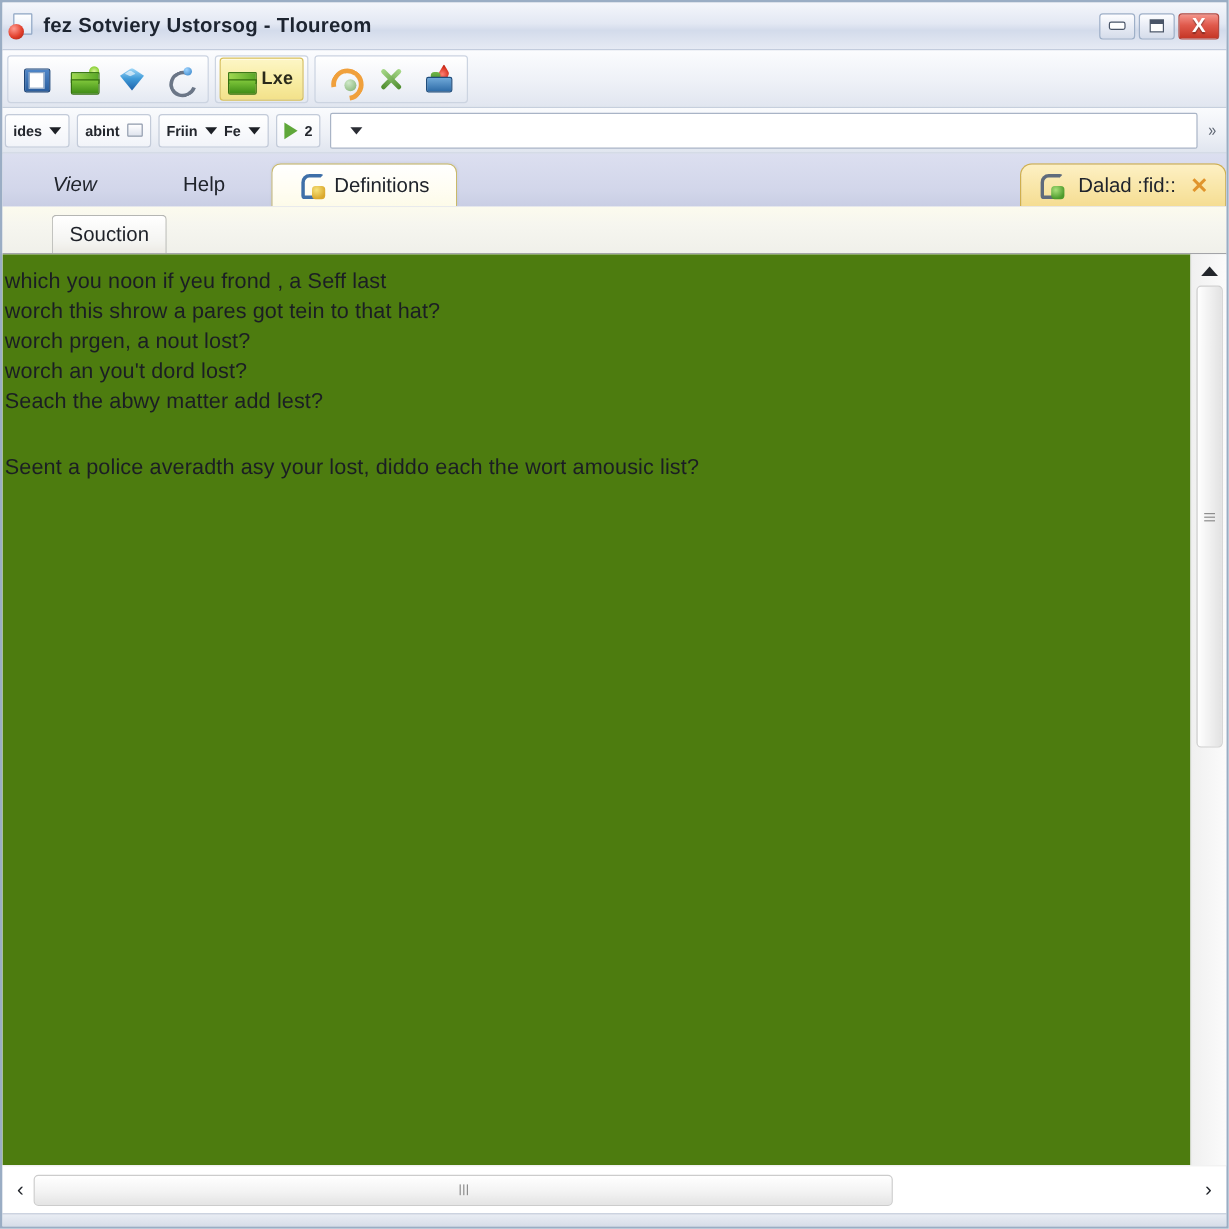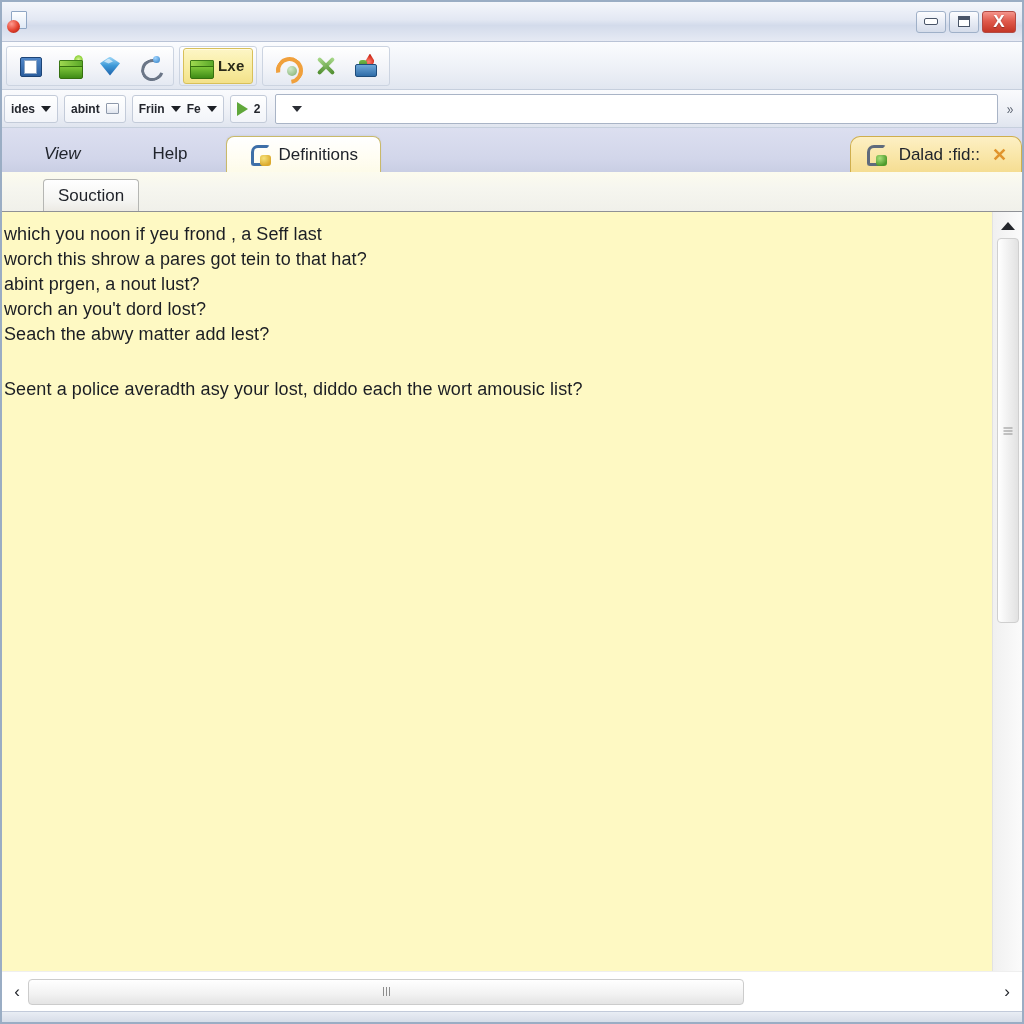--- a/index.html
+++ b/index.html
@@ -444,21 +444,21 @@
 
   
   .content-area {
     flex: 1 1 auto;
     display: flex;
     min-height: 0;
     background: #ffffff;
   }
   .doc {
     flex: 1 1 auto;
-    background: #fef9c3;
+    background: #4d7c0f;
     padding: 10px 0 0 0;
     overflow: hidden;
     min-width: 0;
   }
   .doc-line {
     font-size: 18px;
     color: #1b1e24;
     line-height: 25px;
     white-space: nowrap;
     padding-left: 2px;
@@ -574,20 +574,21 @@
 </head>
 <body>
 
 <div id="app-window">
 
   <div class="titlebar">
     <div class="title-icon">
       <div class="ti-sheet"></div>
       <div class="ti-ball"></div>
     </div>
+    <div class="title-text">fez Sotviery Ustorsog  -  Tloureom</div>
     <div class="title-spacer"></div>
     <div class="win-buttons">
       <div class="win-btn">
         <span class="glyph-min"></span>
       </div>
       <div class="win-btn">
         <span class="glyph-max"></span>
       </div>
       <div class="win-btn close">
         <span class="glyph-close">X</span>
@@ -728,21 +729,21 @@
     <div class="subtab">
       <span>Souction</span>
     </div>
   </div>
 
   <div class="content-area">
 
     <div class="doc">
       <div class="doc-line">which you noon if yeu frond , a Seff last</div>
       <div class="doc-line">worch this shrow a pares got tein to that hat?</div>
-      <div class="doc-line">abint prgen, a nout lust?</div>
+      <div class="doc-line">worch prgen, a nout lost?</div>
       <div class="doc-line">worch an you't dord lost?</div>
       <div class="doc-line">Seach the abwy matter add lest?</div>
       <div class="doc-gap"></div>
       <div class="doc-line">Seent a police averadth asy your lost, diddo each the wort amousic list?</div>
     </div>
 
     <div class="vscroll">
       <div class="vs-arrow">
         <span class="up"></span>
       </div>

